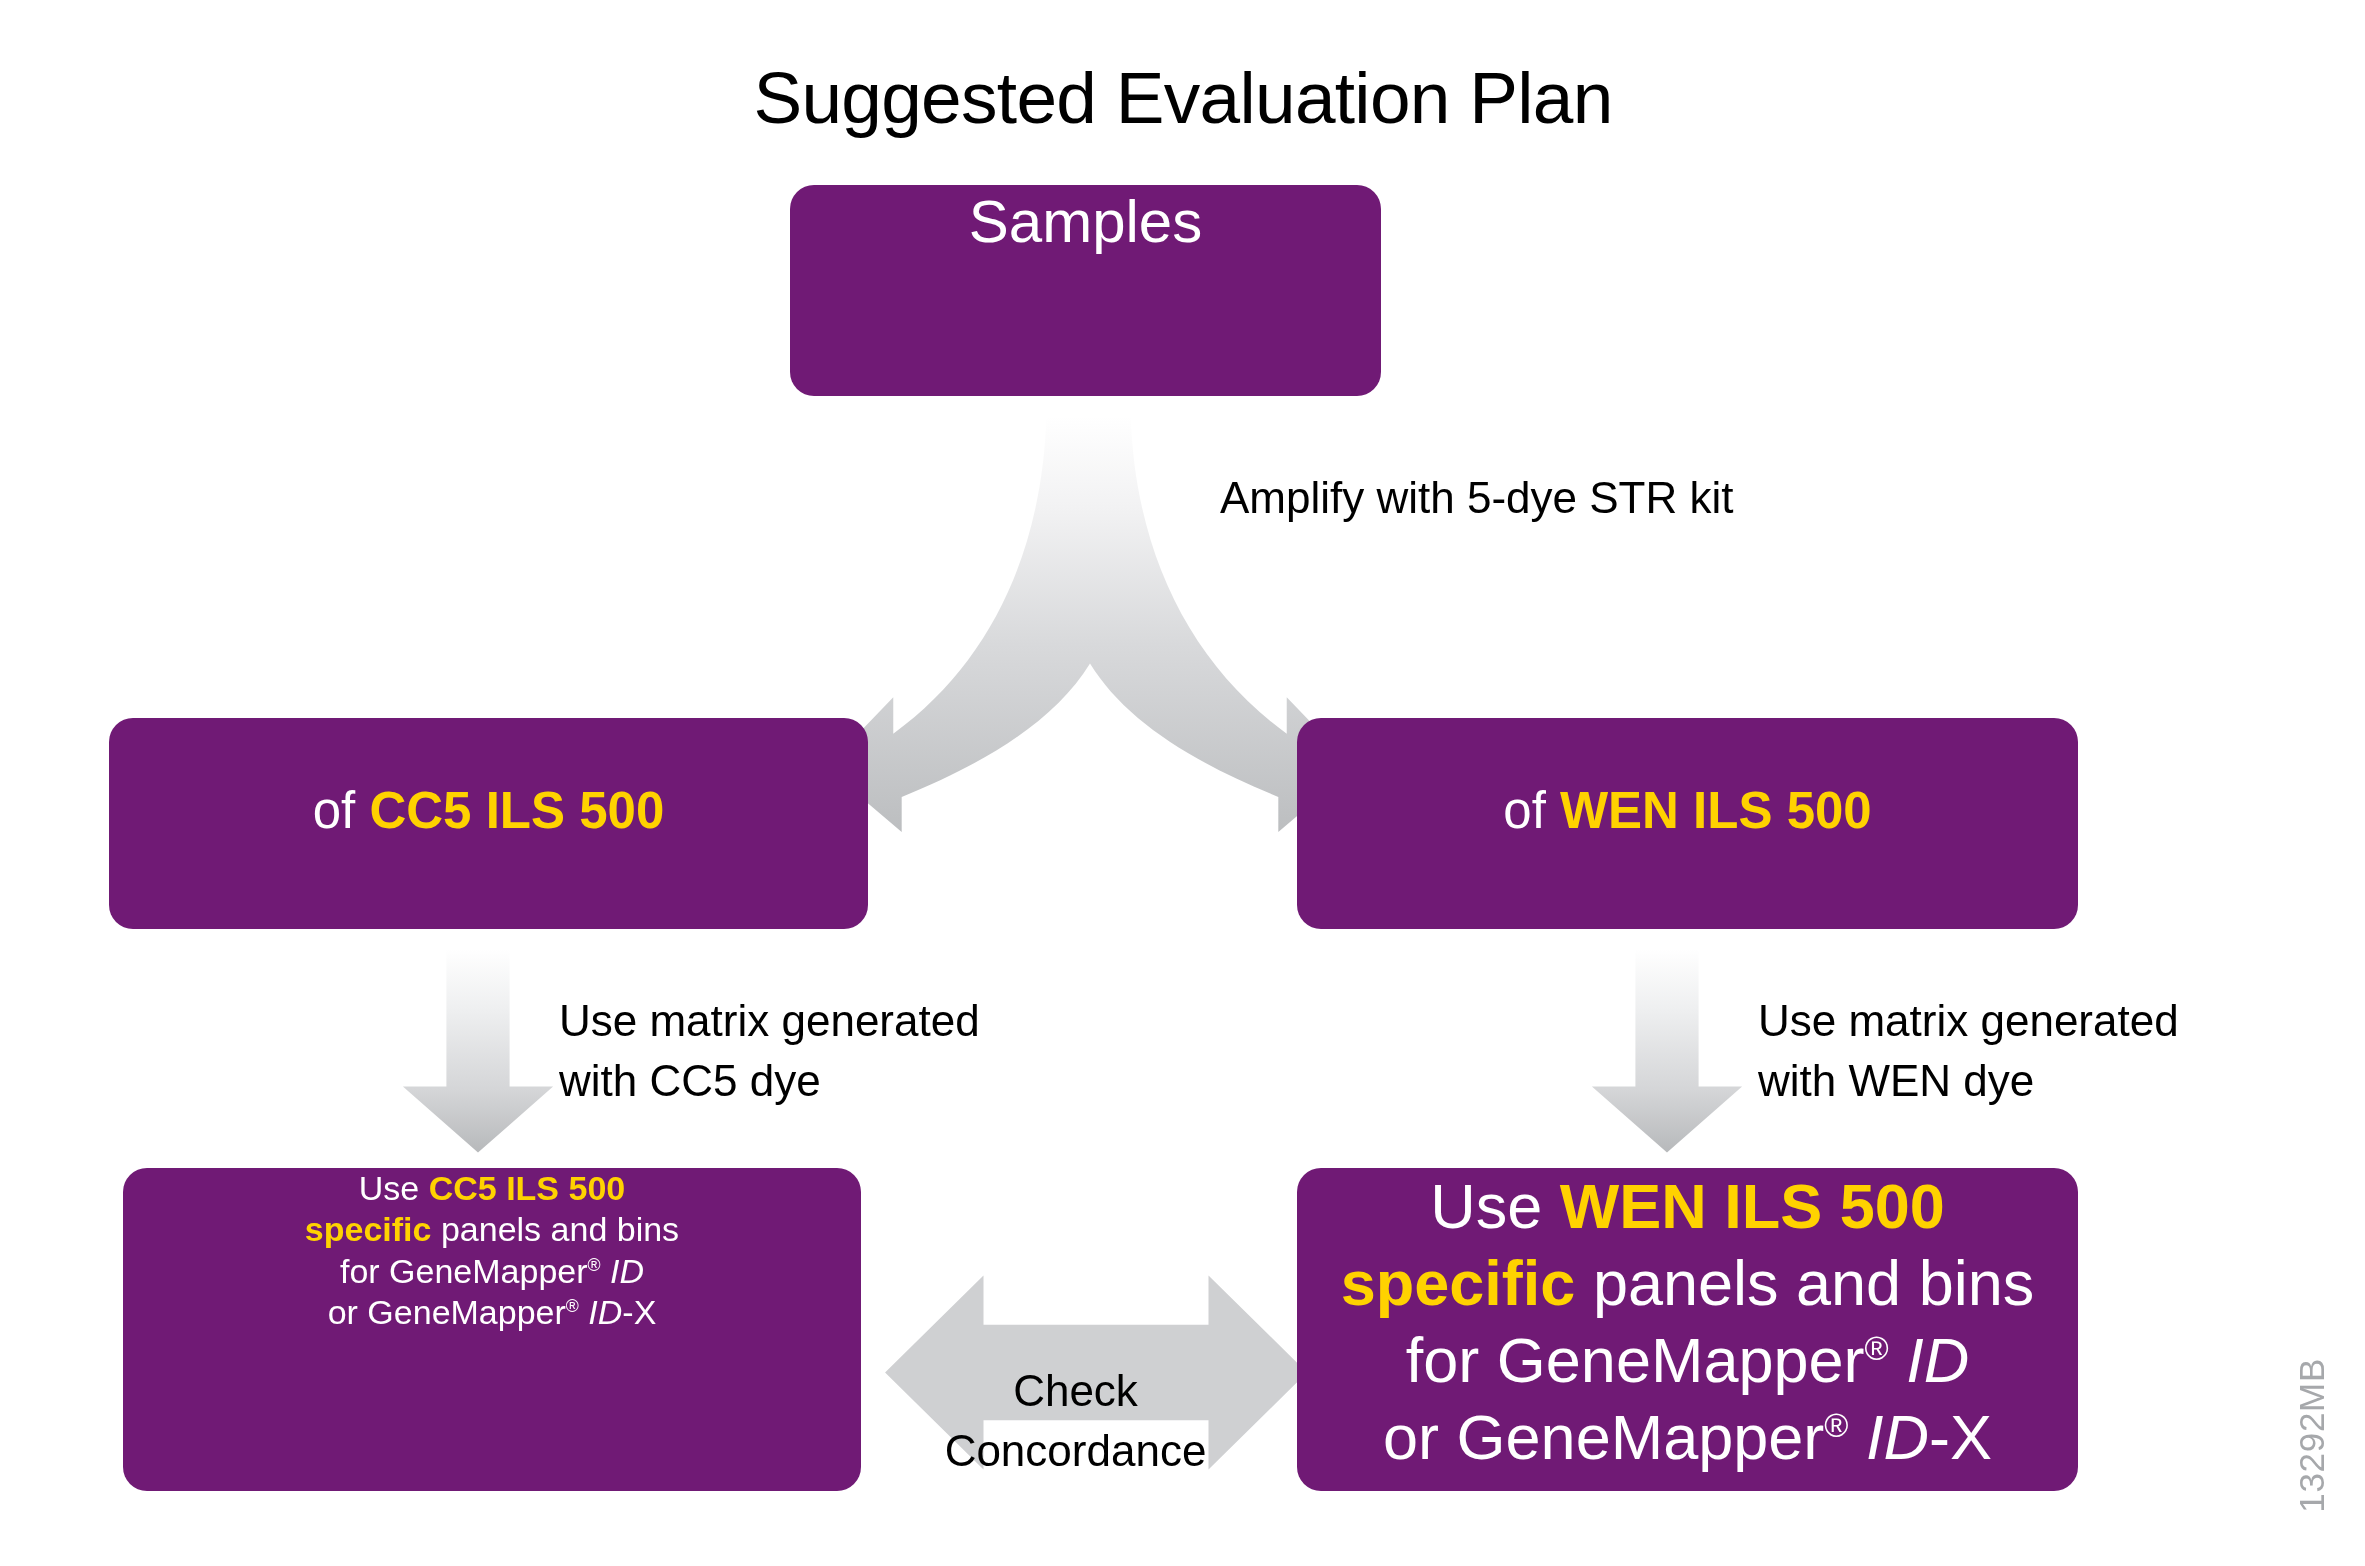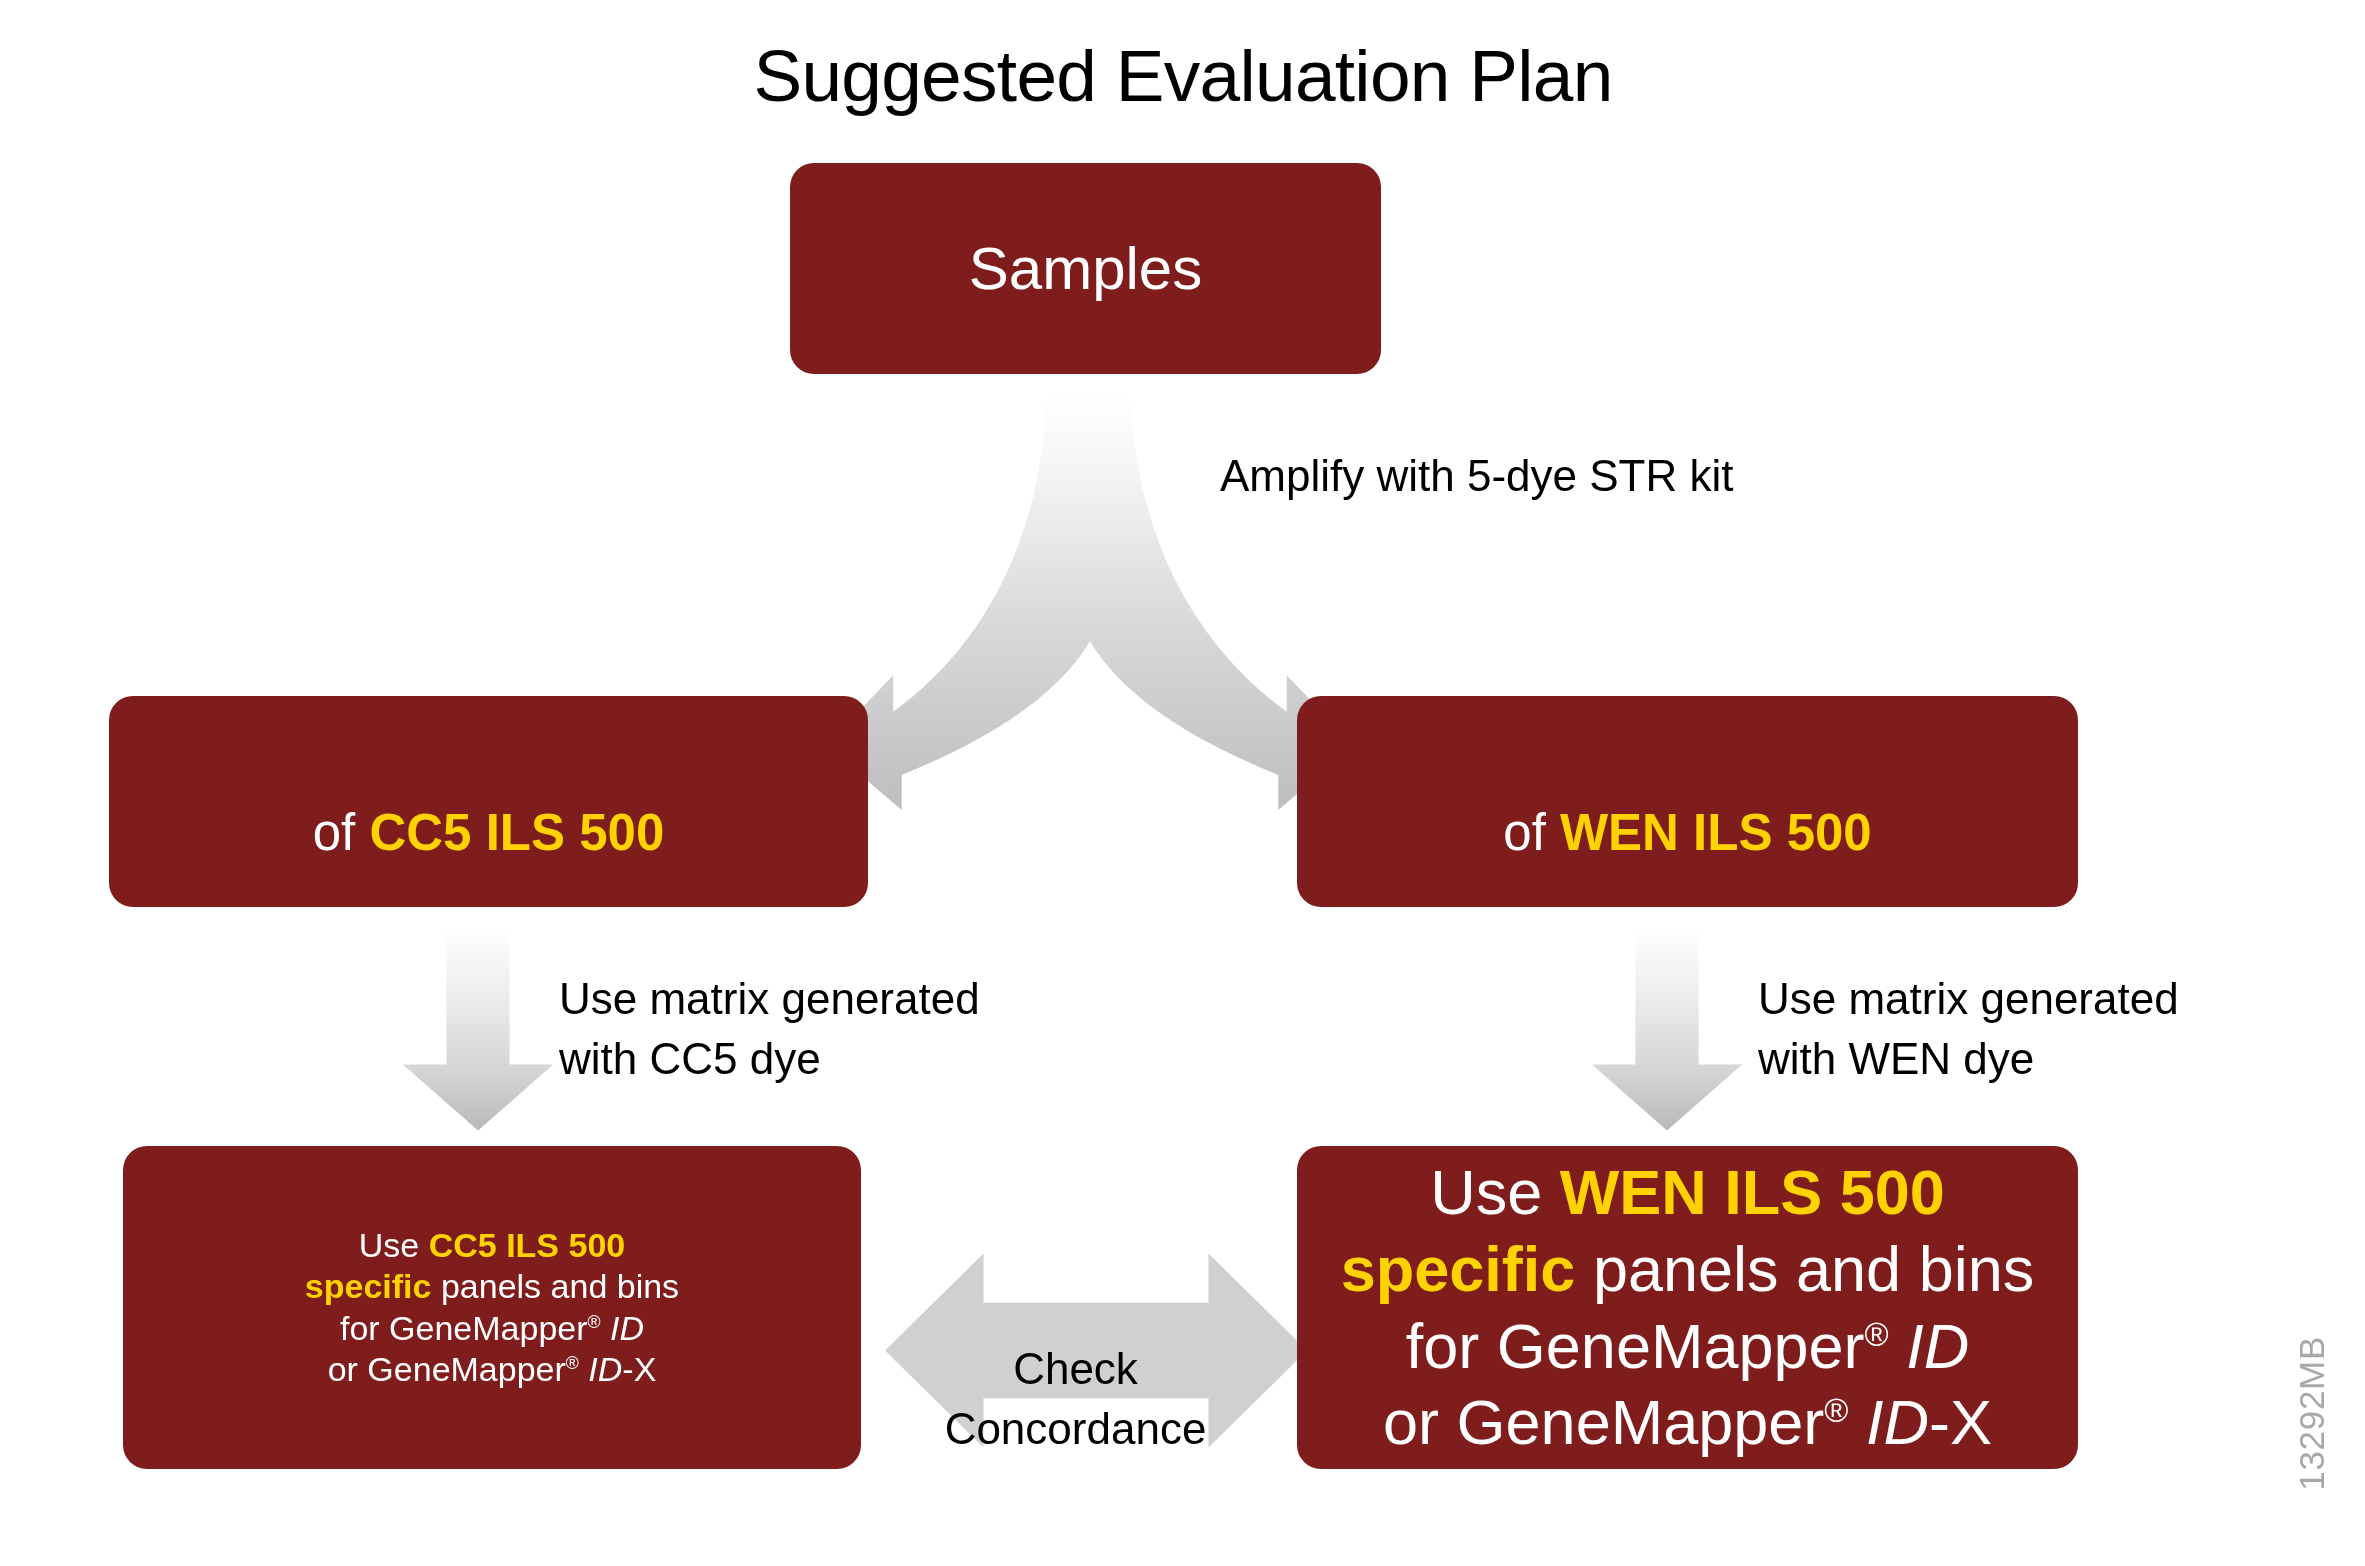--- a/index.html
+++ b/index.html
@@ -10,44 +10,45 @@
   }
   body {
     font-family: "Liberation Sans", sans-serif;
   }
   #canvas {
     position: relative;
     width: 2366px;
     height: 1510px;
     background: #ffffff;
     overflow: hidden;
+    margin-top: 22px;
   }
 
   
   #page-title {
     position: absolute;
     left: 0;
     top: 34px;
     width: 2366px;
     text-align: center;
     font-size: 73px;
     font-weight: 400;
     color: #000000;
     letter-spacing: -0.7px;
     white-space: nowrap;
   }
 
   
   .box {
     position: absolute;
-    background: #7f1d1d;
+    background: #701a75;
     border-radius: 24px;
     color: #ffffff;
     display: flex;
-    align-items: center;
+    align-items: flex-start;
     justify-content: center;
     text-align: center;
     box-sizing: border-box;
     line-height: 1.22;
   }
   .box .txt { width: 100%; padding: 0 17px; }
   .hl { color: #ffd200; font-weight: bold; }
   .it { font-style: italic; }
   sup.reg {
     font-size: 0.52em;

